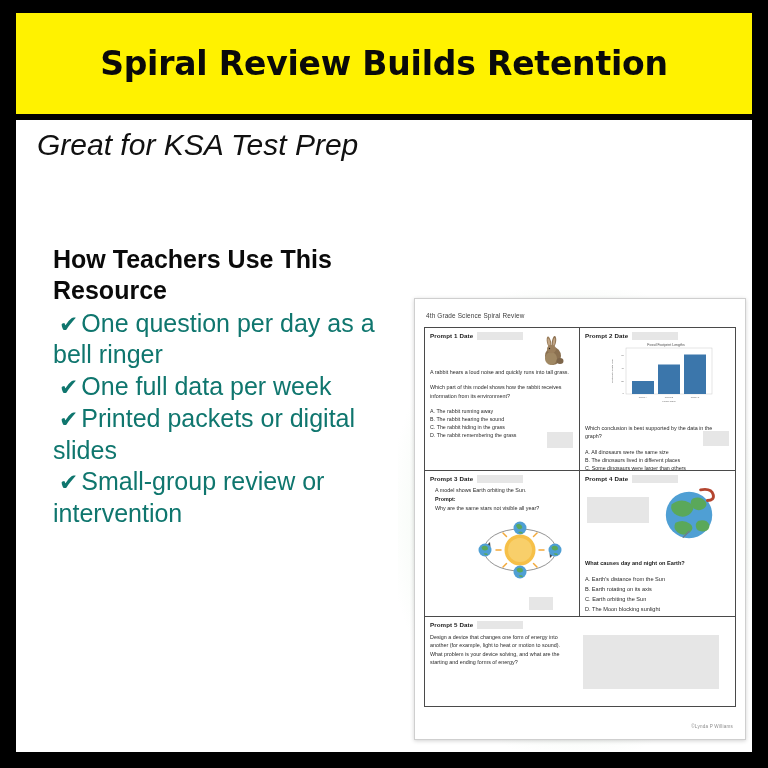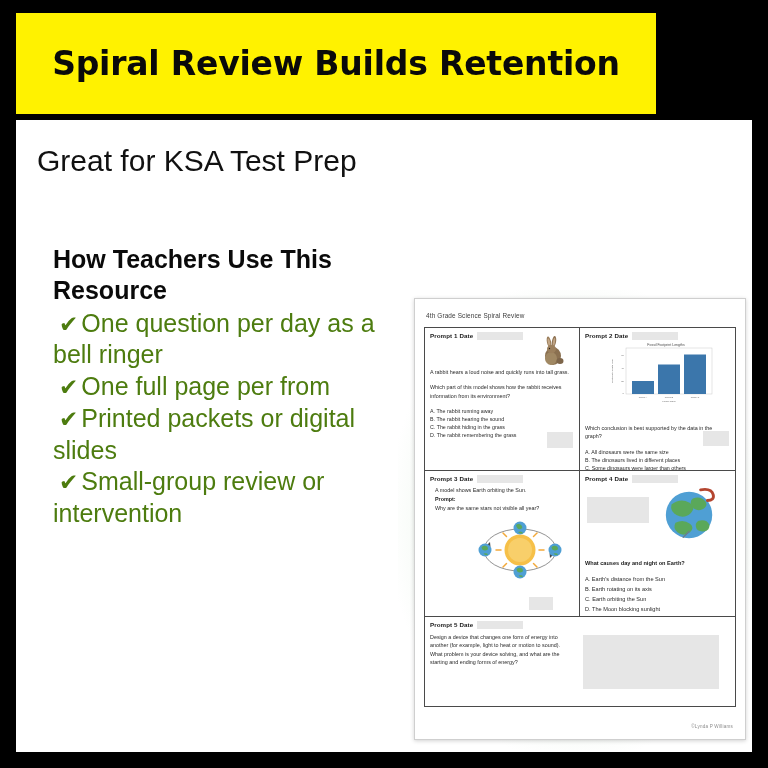--- a/index.html
+++ b/index.html
@@ -13,21 +13,21 @@
   #page {
     position: relative;
     width: 768px; height: 768px;
     background: #000000;
   }
 
   
   #title-banner {
     position: absolute;
     left: 16px; top: 13px;
-    width: 640px; height: 101px;
+    width: 736px; height: 101px;
     background: #FFF200;
     display: flex; align-items: center; justify-content: center;
   }
   #title-banner .title-text {
     font-size: 33px;
     font-weight: 700;
     color: #0a0a0a;
     letter-spacing: -0.2px;
     text-align: center;
     font-family: "DejaVu Sans", sans-serif;
@@ -37,45 +37,46 @@
   #body-panel {
     position: absolute;
     left: 16px; top: 120px;
     width: 736px; height: 632px;
     background: #FFFFFF;
     overflow: hidden;
   }
 
   #subheading {
     position: absolute;
-    left: 21px; top: 24px;
+    left: 21px; top: 8px;
     font-size: 30px;
     color: #111111;
     font-family: "Liberation Sans", sans-serif;
     white-space: nowrap;
+    font-style: italic;
   }
 
   
   #left-column {
     position: absolute;
     left: 22px; top: 124px;
     width: 340px;
     margin-left: 15px;
   }
   #usage-heading {
     font-size: 25px;
     font-weight: 700;
     line-height: 1.25;
     color: #0a0a0a;
     margin-bottom: 1px;
   }
   .bullet-row {
     font-size: 25px;
     line-height: 1.27;
-    color: #4d7c0f;
+    color: #0f766e;
     margin-bottom: 0px;
   }
   .bullet-check {
     font-weight: 700;
     font-family: "DejaVu Sans", sans-serif;
     font-size: 23px;
     padding-left: 6px;
     padding-right: 3px;
   }
 
@@ -209,21 +210,21 @@
 
     <div id="subheading">Great for KSA Test Prep</div>
 
     <div id="left-column">
       <div id="usage-heading">How Teachers Use This Resource</div>
 
       <div class="bullet-row">
         <span class="bullet-check">✔</span><span>One question per day as a bell ringer</span>
       </div>
       <div class="bullet-row">
-        <span class="bullet-check">✔</span><span>One full page per from</span>
+        <span class="bullet-check">✔</span><span>One full data per week</span>
       </div>
       <div class="bullet-row">
         <span class="bullet-check">✔</span><span>Printed packets or digital slides</span>
       </div>
       <div class="bullet-row">
         <span class="bullet-check">✔</span><span>Small-group review or intervention</span>
       </div>
     </div>
 
     <div id="worksheet-glow"></div>

